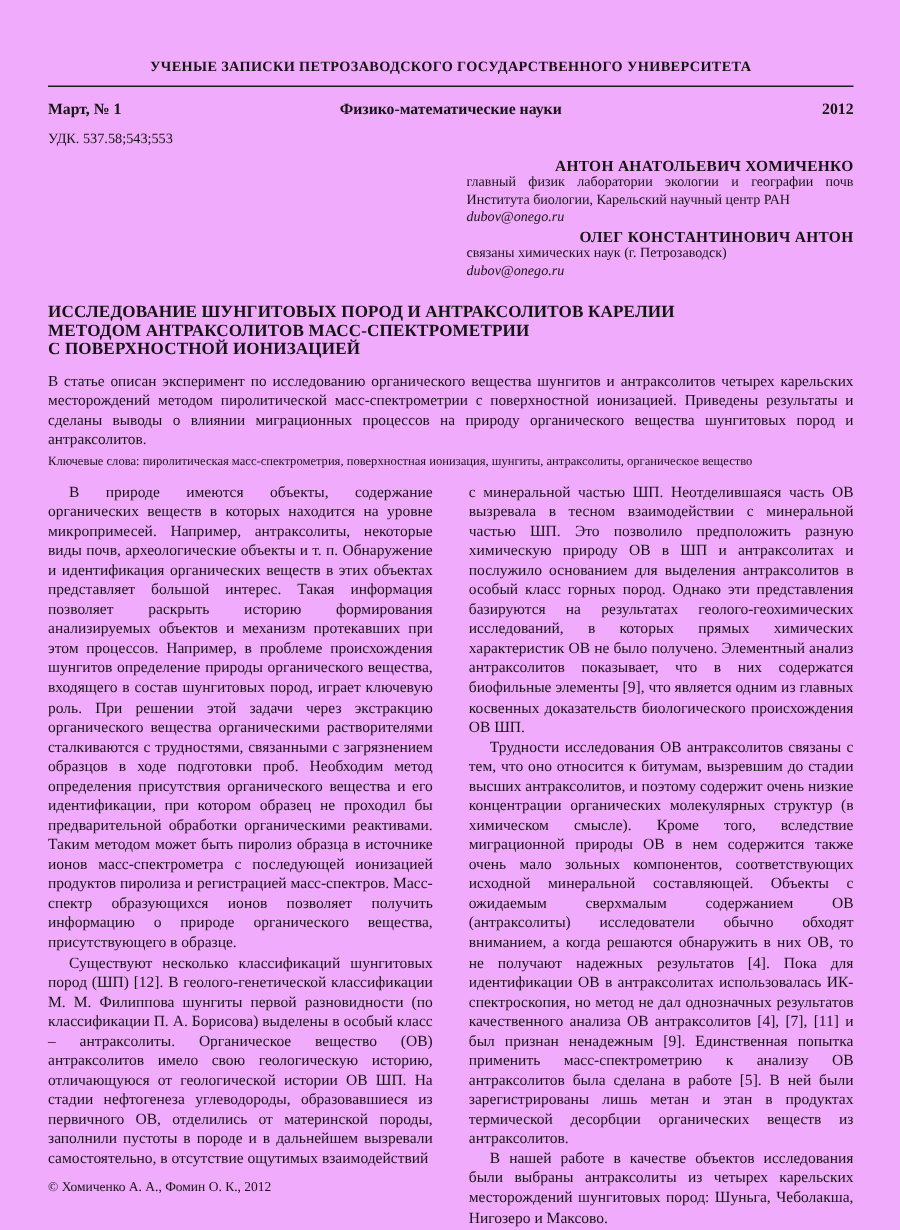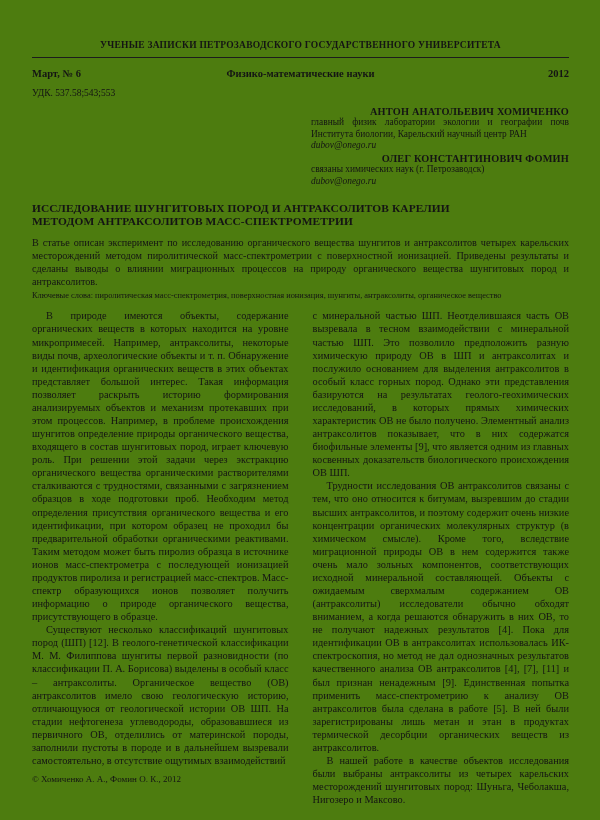--- a/index.html
+++ b/index.html
@@ -1,20 +1,20 @@
 <!DOCTYPE html>
 <html lang="ru"><head>
 <meta charset="utf-8">
 <style>
   html, body { margin: 0; padding: 0; background: #e8e8e8; }
   .page {
     position: relative;
     width: 600px; height: 820px;
     margin: 0 auto;
-    background: #4d7c0f;
+    background: #f0abfc;
     color: #141414;
     font-family: "Liberation Serif", serif;
     box-sizing: border-box;
     padding: 40px 31px 0 32px;
     overflow: hidden;
   }
   
   .journal-title {
     text-align: center; font-weight: bold;
     font-size: 9.5px; letter-spacing: 0.25px;
@@ -46,43 +46,44 @@
 </style>
 </head>
 <body>
 
 <div class="page">
 
   <div class="journal-title">УЧЕНЫЕ ЗАПИСКИ ПЕТРОЗАВОДСКОГО ГОСУДАРСТВЕННОГО УНИВЕРСИТЕТА</div>
   <hr class="header-rule">
 
   <div class="issue-row">
-    <span class="cell c-left">Март, № 6</span>
+    <span class="cell c-left">Март, № 1</span>
     <span class="cell c-mid">Физико-математические науки</span>
     <span class="cell c-right">2012</span>
   </div>
 
   <div class="udc">УДК. 537.58;543;553</div>
 
   <div class="authors">
     <div class="author-block">
       <div class="author-name">АНТОН АНАТОЛЬЕВИЧ ХОМИЧЕНКО</div>
       <div class="author-role">главный физик лаборатории экологии и географии почв Института биологии, Карельский научный центр РАН</div>
       <div class="author-email">dubov@onego.ru</div>
     </div>
     <div class="author-block">
-      <div class="author-name">ОЛЕГ КОНСТАНТИНОВИЧ ФОМИН</div>
+      <div class="author-name">ОЛЕГ КОНСТАНТИНОВИЧ АНТОН</div>
       <div class="author-role">связаны химических наук (г. Петрозаводск)</div>
       <div class="author-email">dubov@onego.ru</div>
     </div>
   </div>
 
   <h1 class="paper-title">
     <div>ИССЛЕДОВАНИЕ ШУНГИТОВЫХ ПОРОД И АНТРАКСОЛИТОВ КАРЕЛИИ</div>
     <div>МЕТОДОМ АНТРАКСОЛИТОВ МАСС-СПЕКТРОМЕТРИИ</div>
+    <div>С ПОВЕРХНОСТНОЙ ИОНИЗАЦИЕЙ</div>
   </h1>
 
   <p class="abstract">В статье описан эксперимент по исследованию органического вещества шунгитов и антраксолитов четырех карельских месторождений методом пиролитической масс-спектрометрии с поверхностной ионизацией. Приведены результаты и сделаны выводы о влиянии миграционных процессов на природу органического вещества шунгитовых пород и антраксолитов.</p>
   <p class="keywords">Ключевые слова: пиролитическая масс-спектрометрия, поверхностная ионизация, шунгиты, антраксолиты, органическое вещество</p>
 
   <div class="columns">
     <div class="col">
       <div>
           <p class="body-p">В природе имеются объекты, содержание органических веществ в которых находится на уровне микропримесей. Например, антраксолиты, некоторые виды почв, археологические объекты и т. п. Обнаружение и идентификация органических веществ в этих объектах представляет большой интерес. Такая информация позволяет раскрыть историю формирования анализируемых объектов и механизм протекавших при этом процессов. Например, в проблеме происхождения шунгитов определение природы органического вещества, входящего в состав шунгитовых пород, играет ключевую роль. При решении этой задачи через экстракцию органического вещества органическими растворителями сталкиваются с трудностями, связанными с загрязнением образцов в ходе подготовки проб. Необходим метод определения присутствия органического вещества и его идентификации, при котором образец не проходил бы предварительной обработки органическими реактивами. Таким методом может быть пиролиз образца в источнике ионов масс-спектрометра с последующей ионизацией продуктов пиролиза и регистрацией масс-спектров. Масс-спектр образующихся ионов позволяет получить информацию о природе органического вещества, присутствующего в образце.</p>
           <p class="body-p">Существуют несколько классификаций шунгитовых пород (ШП) [12]. В геолого-генетической классификации М. М. Филиппова шунгиты первой разновидности (по классификации П. А. Борисова) выделены в особый класс – антраксолиты. Органическое вещество (ОВ) антраксолитов имело свою геологическую историю, отличающуюся от геологической истории ОВ ШП. На стадии нефтогенеза углеводороды, образовавшиеся из первичного ОВ, отделились от материнской породы, заполнили пустоты в породе и в дальнейшем вызревали самостоятельно, в отсутствие ощутимых взаимодействий</p>

